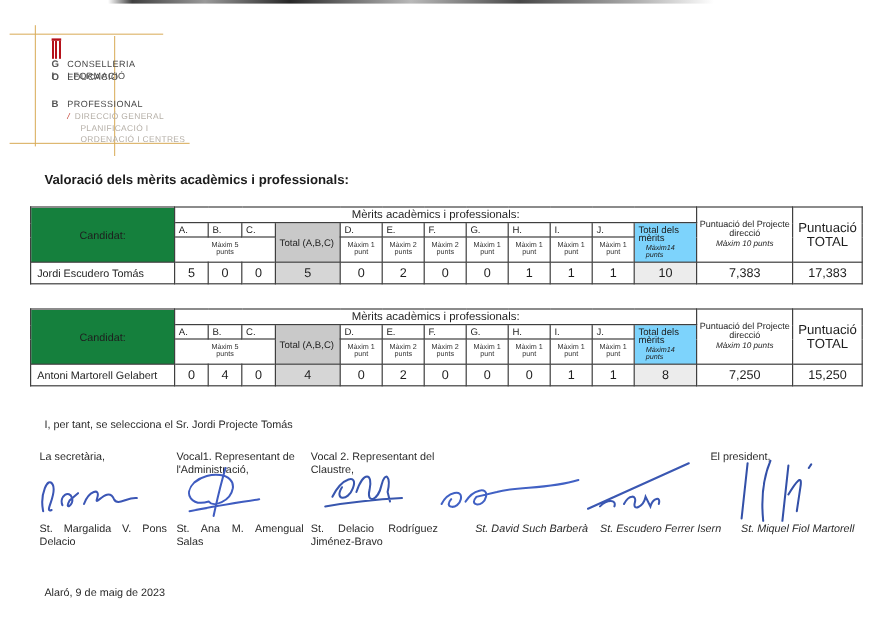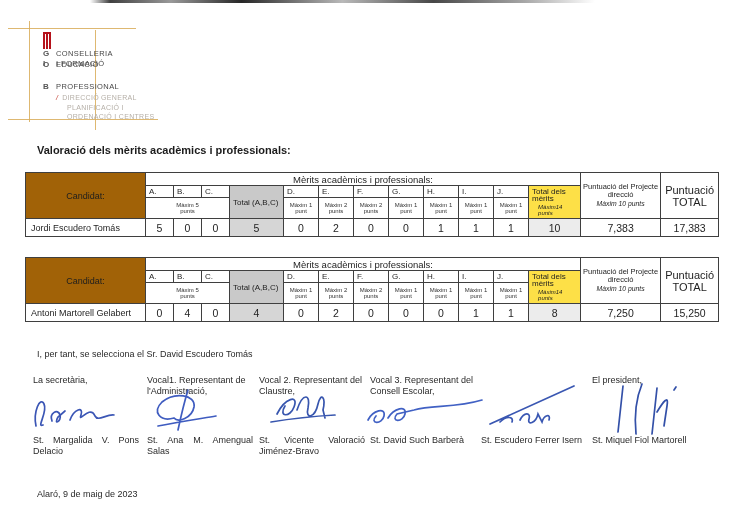--- a/index.html
+++ b/index.html
@@ -34,41 +34,41 @@
   .dept .dtext { display:inline-block; }
   .dept-l2, .dept-l3 { position:absolute; left:67px; font-size:7px; color:#b5afa7; letter-spacing:.3px; }
   
   .doc-title { position:absolute; left:37px; top:144px; font-size:11px; font-weight:bold; color:#1c1c1c; }
   
   table.merits { position:absolute; left:25px; border-collapse:collapse; table-layout:fixed;
     width:693px; border:1.5px solid #2e2e2e; }
   table.merits td { border:1px solid #3f3f3f; padding:0; text-align:center; vertical-align:middle;
     overflow:hidden; color:#1e1e1e; }
   .t1 { top:172px; } .t2 { top:257px; }
-  td.cand-h { background:#a16207; text-align:left; padding-left:5px; font-size:9px; }
+  td.cand-h { background:#15803d; text-align:left; padding-left:5px; font-size:9px; }
   td.group-h { height:13px; font-size:9.5px; }
   tr.r-letters td { height:12px; font-size:8px; text-align:left; padding-left:3px; }
   tr.r-max td { height:21px; font-size:6px; line-height:6.5px; color:#333; text-align:center; padding:0 1px; }
   tr.r-max .wrapbox { max-width:26px; margin:0 auto; }
   td.tabc { background:#c9c9c9; font-size:8.5px; text-align:center; }
-  td.tdm { background:#fde047; font-size:7px; line-height:7.5px; text-align:center; }
+  td.tdm { background:#7dd3fc; font-size:7px; line-height:7.5px; text-align:center; }
   td.tdm .tdm-max { font-style:italic; font-size:6px; line-height:6.5px; max-width:36px; margin:1px auto 0; }
   td.proj-h { font-size:7.5px; line-height:8.5px; }
   td.proj-h .proj-max { font-style:italic; font-size:6.8px; }
   td.ptotal-h { font-size:11px; line-height:12px; }
   tr.r-data td { height:18px; font-size:10.5px; }
   tr.r-data td.cand-name { text-align:left; padding-left:5px; font-size:9px; }
   tr.r-data td.v-tabc { background:#d6d6d6; }
   tr.r-data td.v-tdm { background:#ececec; }
   
   .note { position:absolute; left:37px; top:349px; font-size:9px; color:#2a2a2a; }
   .sig-role { position:absolute; top:375px; width:107px; font-size:9px; line-height:11px; color:#2a2a2a; }
   .sig-name { position:absolute; top:435px; width:106px; font-size:9px; line-height:11px;
     color:#2a2a2a; text-align:justify; }
-  .sig-name.oneline { text-align:left; width:120px; }
+  .sig-name.oneline { text-align:right; width:120px;font-style:italic; }
   .sig-svg { position:absolute; pointer-events:none; }
   .sig-svg path { fill:none; stroke:currentColor; stroke-width:1.7; stroke-linecap:round; }
   .date-place { position:absolute; left:37px; top:489px; font-size:9px; color:#2a2a2a; }
 </style>
 </head>
 <body>
 
 <div class="page">
 
   <div class="scan-smear"></div>
@@ -280,26 +280,25 @@
       <td>0</td>
       <td>1</td>
       <td>1</td>
       <td class="v-tdm">8</td>
       <td>7,250</td>
       <td>15,250</td>
     </tr>
   </tbody>
     </table>
 
-  <div class="note">I, per tant, se selecciona el Sr. David Escudero Tomás</div>
+  <div class="note">I, per tant, se selecciona el Sr. Jordi Projecte Tomás</div>
 
   <div class="sig-role" style="left:33px">La secretària,</div>
   <div class="sig-role" style="left:147px">Vocal1. Representant de l'Administració,</div>
   <div class="sig-role" style="left:259px">Vocal 2. Representant del Claustre,</div>
-  <div class="sig-role" style="left:370px">Vocal 3. Representant del Consell Escolar,</div>
   <div class="sig-role" style="left:592px">El president,</div>
 
   <svg class="sig-svg" style="left:28px;top:388px;color:#3b56b5" width="115" height="46" viewBox="0 0 115 46">
     <path d="M8,38 C5,24 12,8 16,16 C20,24 8,40 15,37 M24,33 C21,25 30,20 32,27 C34,33 25,38 30,29 L37,23 M42,32 C46,21 56,18 53,27 C50,36 62,16 67,28 C70,34 78,26 86,27"></path>
   </svg>
   <svg class="sig-svg" style="left:140px;top:384px;color:#3f5cc0" width="115" height="50" viewBox="0 0 115 50">
     <path d="M34,34 C20,38 12,28 22,18 C34,8 56,10 54,23 C52,34 38,39 34,34 M48,6 C44,19 41,32 38,46 M18,42 C38,38 58,35 76,32"></path>
   </svg>
   <svg class="sig-svg" style="left:255px;top:382px;color:#3856ae" width="110" height="50" viewBox="0 0 110 50">
     <path d="M22,32 C30,16 44,12 39,25 C35,36 23,35 30,24 M42,28 C48,10 56,12 53,26 C50,38 60,36 63,22 C66,10 71,15 68,28 L70,36 M16,40 C40,36 62,34 80,33"></path>
@@ -309,20 +308,20 @@
   </svg>
   <svg class="sig-svg" style="left:470px;top:378px;color:#3a57b2" width="125" height="56" viewBox="0 0 125 56">
     <path d="M20,46 L104,8 M30,44 C36,38 44,38 42,44 M50,42 C54,34 61,34 59,41 C57,48 66,45 68,36 L72,44 C74,37 81,35 79,42"></path>
   </svg>
   <svg class="sig-svg" style="left:590px;top:378px;color:#3350a8" width="120" height="64" viewBox="0 0 120 64">
     <path d="M28,54 L33,8 M46,56 C44,36 47,18 52,6 M62,56 L67,10 M67,34 C73,24 79,16 77,28 L74,48 M84,12 L86,9"></path>
   </svg>
 
   <div class="sig-name" style="left:33px">St. Margalida V. Pons Delacio</div>
   <div class="sig-name" style="left:147px">St. Ana M. Amengual Salas</div>
-  <div class="sig-name" style="left:259px">St. Vicente Valoració Jiménez-Bravo</div>
+  <div class="sig-name" style="left:259px">St. Delacio Rodríguez Jiménez-Bravo</div>
   <div class="sig-name oneline" style="left:370px">St. David Such Barberà</div>
   <div class="sig-name oneline" style="left:481px">St. Escudero Ferrer Isern</div>
   <div class="sig-name oneline" style="left:592px">St. Miquel Fiol Martorell</div>
 
   <div class="date-place">Alaró, 9 de maig de 2023</div>
 
 </div>
 
 </body></html>

